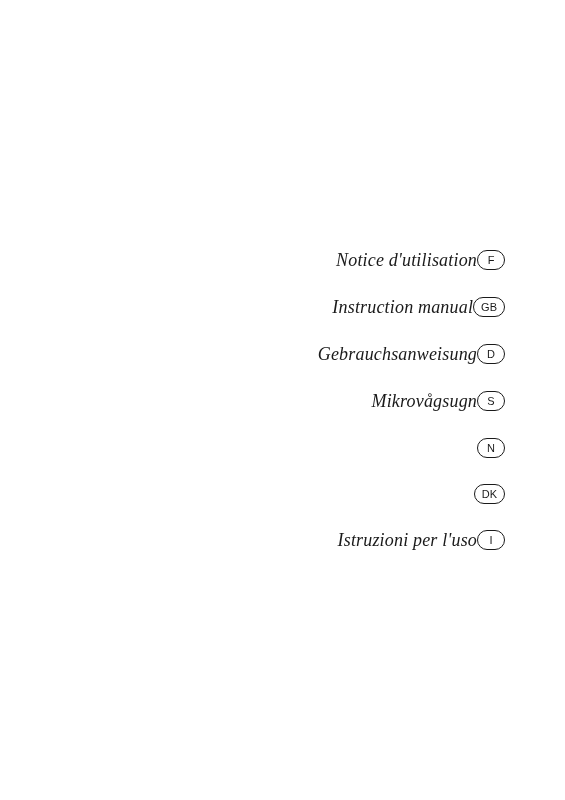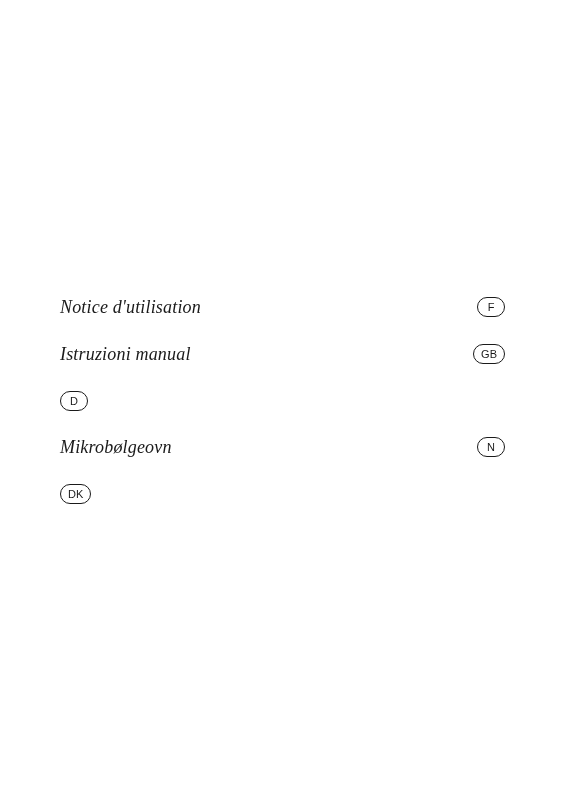--- a/index.html
+++ b/index.html
@@ -23,20 +23,21 @@
       align-items: center;
       justify-content: center;
     }
 
     .content {
       display: flex;
       flex-direction: column;
       gap: 0px;
       padding: 0 60px;
       width: 100%;
+      align-items: flex-end;
     }
 
     .manual-row {
       display: flex;
       align-items: center;
       justify-content: space-between;
       padding: 13px 0;
     }
 
     .manual-label {
@@ -67,27 +68,35 @@
 </head>
 <body>
 
 <div class="page">
   <div class="content" id="manual-list">
   <div class="manual-row">
         <span class="manual-label">Notice d'utilisation</span>
         <span class="lang-badge">F</span>
       </div>
       <div class="manual-row">
-        <span class="manual-label">Istruzioni manual</span>
+        <span class="manual-label">Instruction manual</span>
         <span class="lang-badge">GB</span>
       </div>
       <div class="manual-row">
+        <span class="manual-label">Gebrauchsanweisung</span>
         <span class="lang-badge">D</span>
       </div>
       <div class="manual-row">
-        <span class="manual-label">Mikrobølgeovn</span>
+        <span class="manual-label">Mikrovågsugn</span>
+        <span class="lang-badge">S</span>
+      </div>
+      <div class="manual-row">
         <span class="lang-badge">N</span>
       </div>
       <div class="manual-row">
         <span class="lang-badge">DK</span>
       </div>
+      <div class="manual-row">
+        <span class="manual-label">Istruzioni per l'uso</span>
+        <span class="lang-badge">I</span>
+      </div>
     </div>
 </div>
 
 </body></html>

